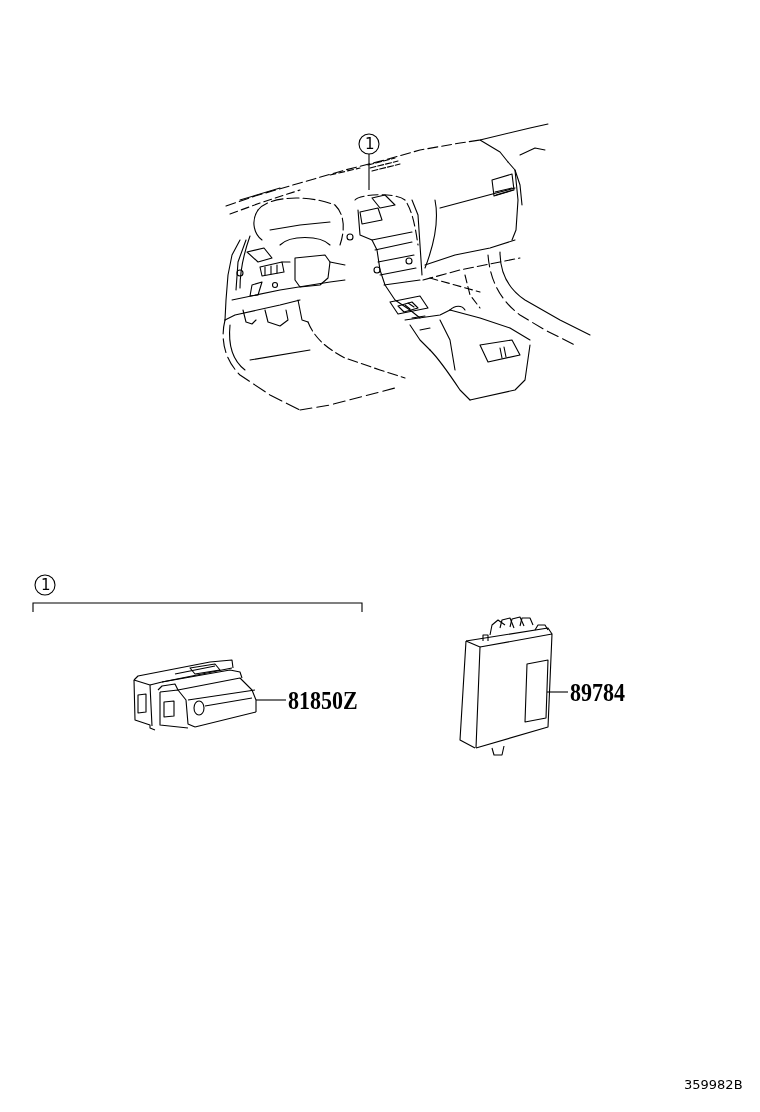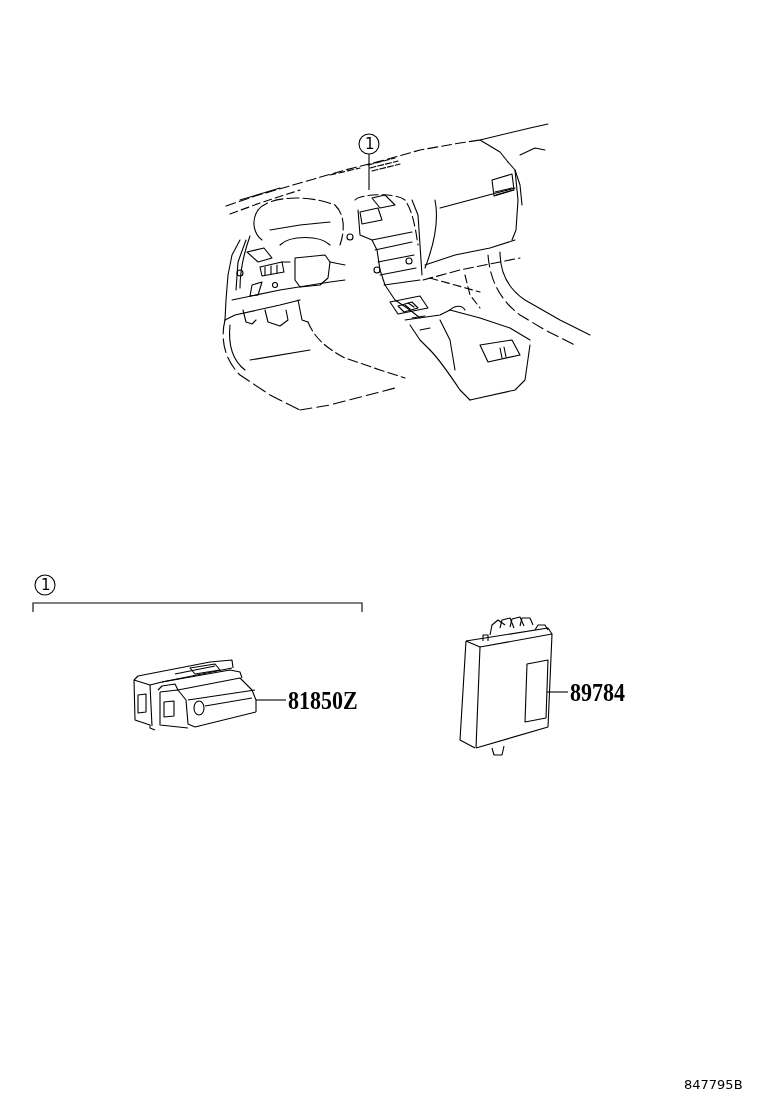--- a/index.html
+++ b/index.html
@@ -144,13 +144,13 @@
   <path d="M500 628 L502 620 L510 618 L514 628"></path>
   <path d="M510 627 L512 619 L520 617 L524 626"></path>
   <path d="M520 626 L522 618 L530 618 L533 625"></path>
   <path d="M535 630 L538 625 L545 625 L548 630"></path>
   <path d="M483 641 L483 635 L488 635 L488 641"></path>
   <path d="M492 748 L494 755 L502 755 L504 746"></path>
   <path d="M547 692 L568 692"></path>
 </svg>
 <span class="part-label" style="left:570px; top:680px;">89784</span>
 
-<span class="figure-id" style="left:684px; top:1078px;">847795B</span>
+<span class="figure-id" style="left:684px; top:1078px;">359982B</span>
 
 </body></html>

